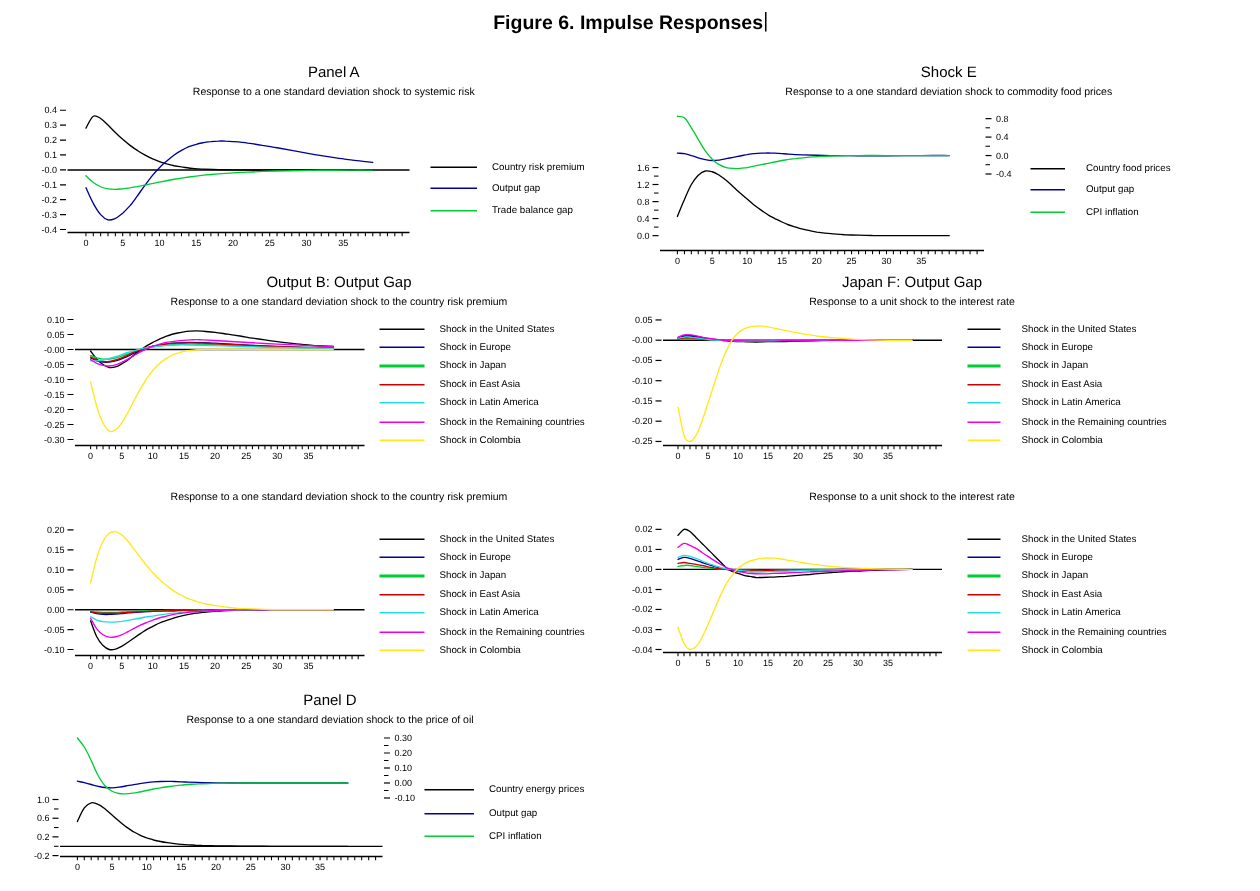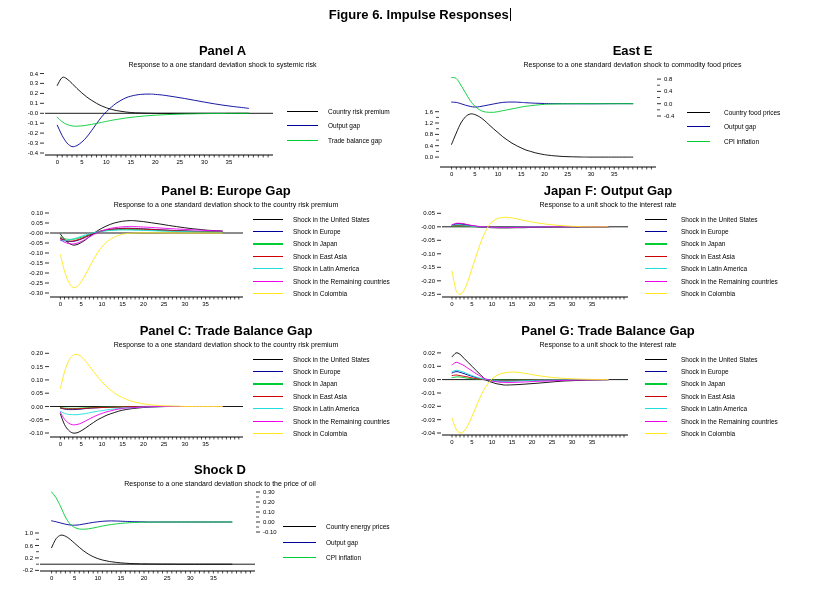--- a/index.html
+++ b/index.html
@@ -3,21 +3,21 @@
 <meta charset="utf-8">
 <style>
   html,body{margin:0;padding:0;background:#fff}
   body{width:840px;height:594px;position:relative;overflow:hidden;
        font-family:"Liberation Sans",sans-serif;color:#000}
   .main-title{position:absolute;top:7px;left:0;width:840px;text-align:center;
               font-size:13px;font-weight:bold}
   .caret{display:inline-block;width:1.5px;height:13px;background:#000;
          vertical-align:-2px;margin-left:1px}
   .phead{position:absolute;text-align:center;line-height:1}
-  .ptitle{font-size:13px;font-weight:bold}
+  .ptitle{font-size:10px;font-weight:normal}
   .psub{font-size:7px;margin-top:4px}
   .chart{position:absolute}
   .legend{position:absolute}
   .lrow{display:flex;align-items:center}
   .leg3 .lrow{height:14.5px}
   .leg7 .lrow{height:12.4px}
   .legD .lrow{height:15.5px}
   .lline{display:inline-block;height:1.2px;flex:none}
   .lw31 .lline{width:31px}.lw30 .lline{width:30px}.lw23 .lline{width:23px}
   .lw22 .lline{width:22px}.lw33 .lline{width:33px}
@@ -122,21 +122,21 @@
       </div>
       <div class="lrow">
         <span class="lline" style="background: rgb(0, 204, 51);"></span>
         <span class="ltext">Trade balance gap</span>
       </div>
     </div>
 </div>
 
 <div>
   <div class="phead" style="left:430px;top:44px;width:405px">
-    <div class="ptitle">East E</div>
+    <div class="ptitle">Shock E</div>
     <div class="psub">Response to a one standard deviation shock to commodity food prices</div>
   </div>
   <div class="chart" style="left:414px;top:68px;width:268px;height:112px"><svg width="268" height="112" viewBox="0 0 268 112" style="font-family:'Liberation Sans',sans-serif">
         <line x1="26" y1="99" x2="242" y2="99" stroke="#000" stroke-width="1"></line>
         <line x1="37.6" y1="99" x2="37.6" y2="101.5" stroke="#000" stroke-width="0.7"></line>
         <line x1="42.3" y1="99" x2="42.3" y2="101.5" stroke="#000" stroke-width="0.7"></line>
         <line x1="46.9" y1="99" x2="46.9" y2="101.5" stroke="#000" stroke-width="0.7"></line>
         <line x1="51.5" y1="99" x2="51.5" y2="101.5" stroke="#000" stroke-width="0.7"></line>
         <line x1="56.2" y1="99" x2="56.2" y2="101.5" stroke="#000" stroke-width="0.7"></line>
         <line x1="60.8" y1="99" x2="60.8" y2="101.5" stroke="#000" stroke-width="0.7"></line>
@@ -226,21 +226,21 @@
       </div>
       <div class="lrow">
         <span class="lline" style="background: rgb(0, 204, 51);"></span>
         <span class="ltext">CPI inflation</span>
       </div>
     </div>
 </div>
 
 <div>
   <div class="phead" style="left:20px;top:184px;width:412px">
-    <div class="ptitle">Panel B: Europe Gap</div>
+    <div class="ptitle">Output B: Output Gap</div>
     <div class="psub">Response to a one standard deviation shock to the country risk premium</div>
   </div>
   <div class="chart" style="left:19px;top:208px;width:232px;height:102px"><svg width="232" height="102" viewBox="0 0 232 102" style="font-family:'Liberation Sans',sans-serif">
         <line x1="31" y1="89" x2="224" y2="89" stroke="#000" stroke-width="1"></line>
         <line x1="41.4" y1="89" x2="41.4" y2="91.5" stroke="#000" stroke-width="0.7"></line>
         <line x1="45.5" y1="89" x2="45.5" y2="91.5" stroke="#000" stroke-width="0.7"></line>
         <line x1="49.7" y1="89" x2="49.7" y2="91.5" stroke="#000" stroke-width="0.7"></line>
         <line x1="53.8" y1="89" x2="53.8" y2="91.5" stroke="#000" stroke-width="0.7"></line>
         <line x1="58.0" y1="89" x2="58.0" y2="91.5" stroke="#000" stroke-width="0.7"></line>
         <line x1="62.1" y1="89" x2="62.1" y2="91.5" stroke="#000" stroke-width="0.7"></line>
@@ -458,21 +458,20 @@
       </div>
       <div class="lrow">
         <span class="lline" style="background: rgb(255, 232, 26);"></span>
         <span class="ltext">Shock in Colombia</span>
       </div>
     </div>
 </div>
 
 <div>
   <div class="phead" style="left:20px;top:324px;width:412px">
-    <div class="ptitle">Panel C: Trade Balance Gap</div>
     <div class="psub">Response to a one standard deviation shock to the country risk premium</div>
   </div>
   <div class="chart" style="left:19px;top:348px;width:232px;height:102px"><svg width="232" height="102" viewBox="0 0 232 102" style="font-family:'Liberation Sans',sans-serif">
         <line x1="31" y1="89" x2="224" y2="89" stroke="#000" stroke-width="1"></line>
         <line x1="41.4" y1="89" x2="41.4" y2="91.5" stroke="#000" stroke-width="0.7"></line>
         <line x1="45.5" y1="89" x2="45.5" y2="91.5" stroke="#000" stroke-width="0.7"></line>
         <line x1="49.7" y1="89" x2="49.7" y2="91.5" stroke="#000" stroke-width="0.7"></line>
         <line x1="53.8" y1="89" x2="53.8" y2="91.5" stroke="#000" stroke-width="0.7"></line>
         <line x1="58.0" y1="89" x2="58.0" y2="91.5" stroke="#000" stroke-width="0.7"></line>
         <line x1="62.1" y1="89" x2="62.1" y2="91.5" stroke="#000" stroke-width="0.7"></line>
@@ -572,21 +571,20 @@
       </div>
       <div class="lrow">
         <span class="lline" style="background: rgb(255, 232, 26);"></span>
         <span class="ltext">Shock in Colombia</span>
       </div>
     </div>
 </div>
 
 <div>
   <div class="phead" style="left:408px;top:324px;width:400px">
-    <div class="ptitle">Panel G: Trade Balance Gap</div>
     <div class="psub">Response to a unit shock to the interest rate</div>
   </div>
   <div class="chart" style="left:410px;top:348px;width:226px;height:100px"><svg width="226" height="100" viewBox="0 0 226 100" style="font-family:'Liberation Sans',sans-serif">
         <line x1="32" y1="87" x2="218" y2="87" stroke="#000" stroke-width="1"></line>
         <line x1="42.0" y1="87" x2="42.0" y2="89.5" stroke="#000" stroke-width="0.7"></line>
         <line x1="46.0" y1="87" x2="46.0" y2="89.5" stroke="#000" stroke-width="0.7"></line>
         <line x1="50.0" y1="87" x2="50.0" y2="89.5" stroke="#000" stroke-width="0.7"></line>
         <line x1="54.0" y1="87" x2="54.0" y2="89.5" stroke="#000" stroke-width="0.7"></line>
         <line x1="58.0" y1="87" x2="58.0" y2="89.5" stroke="#000" stroke-width="0.7"></line>
         <line x1="62.0" y1="87" x2="62.0" y2="89.5" stroke="#000" stroke-width="0.7"></line>
@@ -686,21 +684,21 @@
       </div>
       <div class="lrow">
         <span class="lline" style="background: rgb(255, 232, 26);"></span>
         <span class="ltext">Shock in Colombia</span>
       </div>
     </div>
 </div>
 
 <div>
   <div class="phead" style="left:20px;top:463px;width:400px">
-    <div class="ptitle">Shock D</div>
+    <div class="ptitle">Panel D</div>
     <div class="psub">Response to a one standard deviation shock to the price of oil</div>
   </div>
   <div class="chart" style="left:14px;top:483px;width:272px;height:101px"><svg width="272" height="101" viewBox="0 0 272 101" style="font-family:'Liberation Sans',sans-serif">
         <line x1="26" y1="88" x2="241" y2="88" stroke="#000" stroke-width="1"></line>
         <line x1="37.6" y1="88" x2="37.6" y2="90.5" stroke="#000" stroke-width="0.7"></line>
         <line x1="42.2" y1="88" x2="42.2" y2="90.5" stroke="#000" stroke-width="0.7"></line>
         <line x1="46.8" y1="88" x2="46.8" y2="90.5" stroke="#000" stroke-width="0.7"></line>
         <line x1="51.4" y1="88" x2="51.4" y2="90.5" stroke="#000" stroke-width="0.7"></line>
         <line x1="56.1" y1="88" x2="56.1" y2="90.5" stroke="#000" stroke-width="0.7"></line>
         <line x1="60.7" y1="88" x2="60.7" y2="90.5" stroke="#000" stroke-width="0.7"></line>

